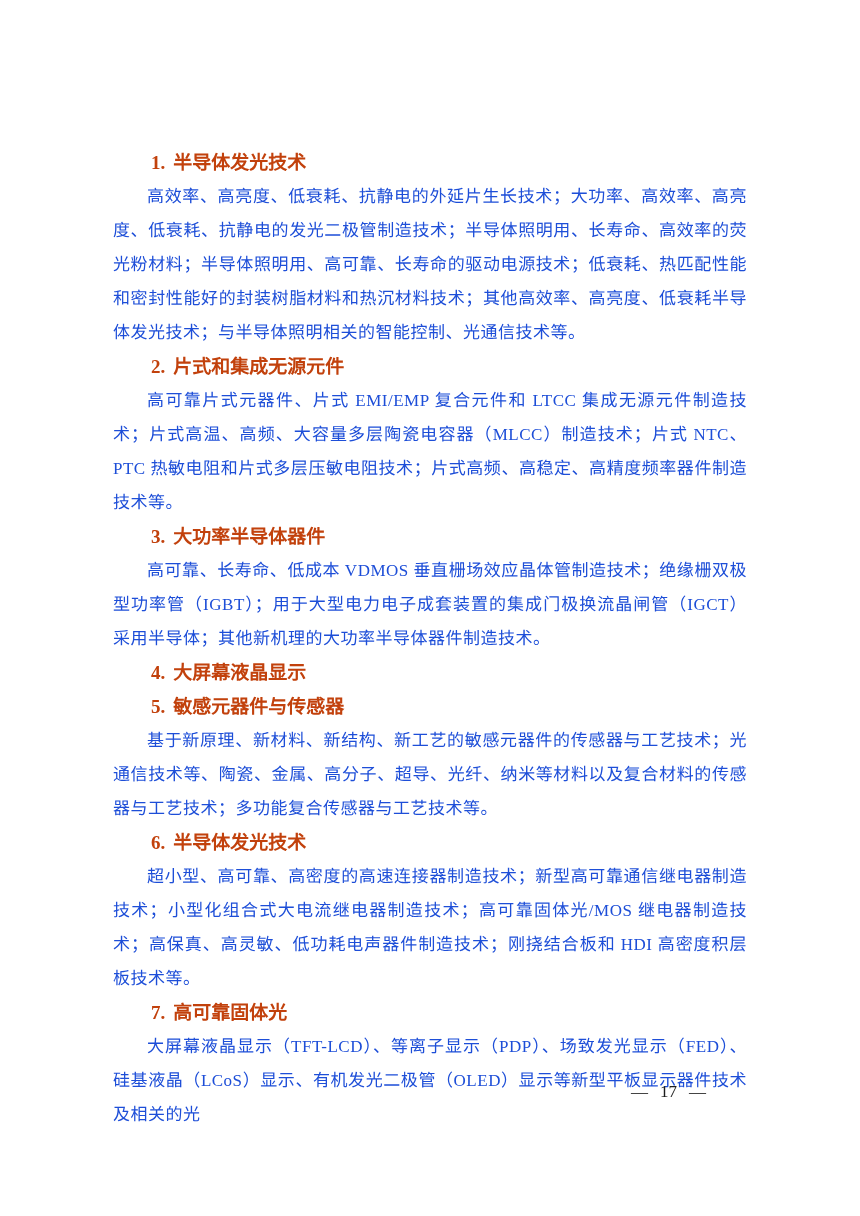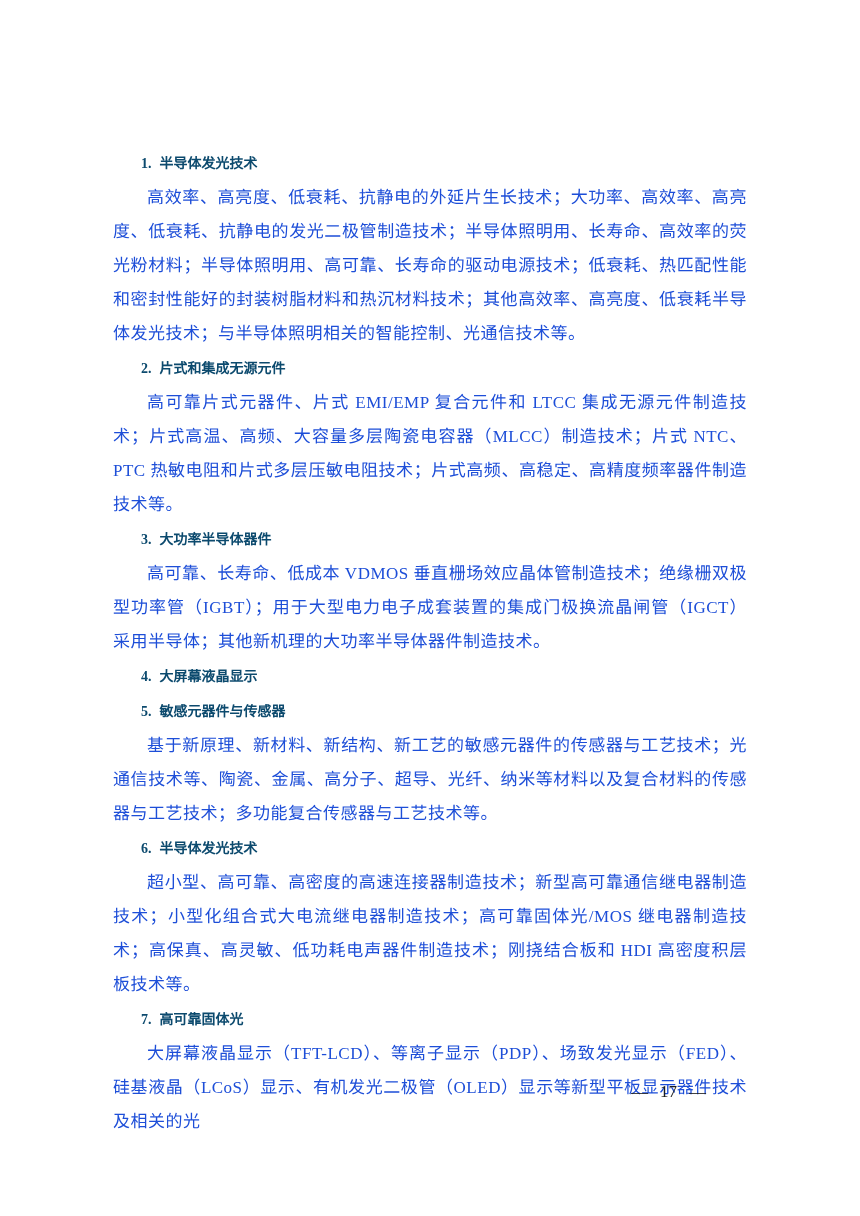--- a/index.html
+++ b/index.html
@@ -17,26 +17,26 @@
     color: #1c1c1c;
   }
   .content {
     position: absolute;
     left: 113px;
     top: 146px;
     width: 634px;
   }
   .section-heading {
     margin: 0;
-    font-size: 14px;
+    font-size: 19px;
     line-height: 34px;
     font-weight: bold;
     text-indent: 2em;
     font-family: "Liberation Sans", "DejaVu Sans", sans-serif;
-    color: #0c4a6e;
+    color: #c2410c;
     white-space: nowrap;
   }
   .section-heading .num {
     font-family: "Liberation Serif", "DejaVu Serif", serif;
     margin-right: 8px;
   }
   .section-body {
     margin: 0;
     font-size: 17px;
     line-height: 34px;

